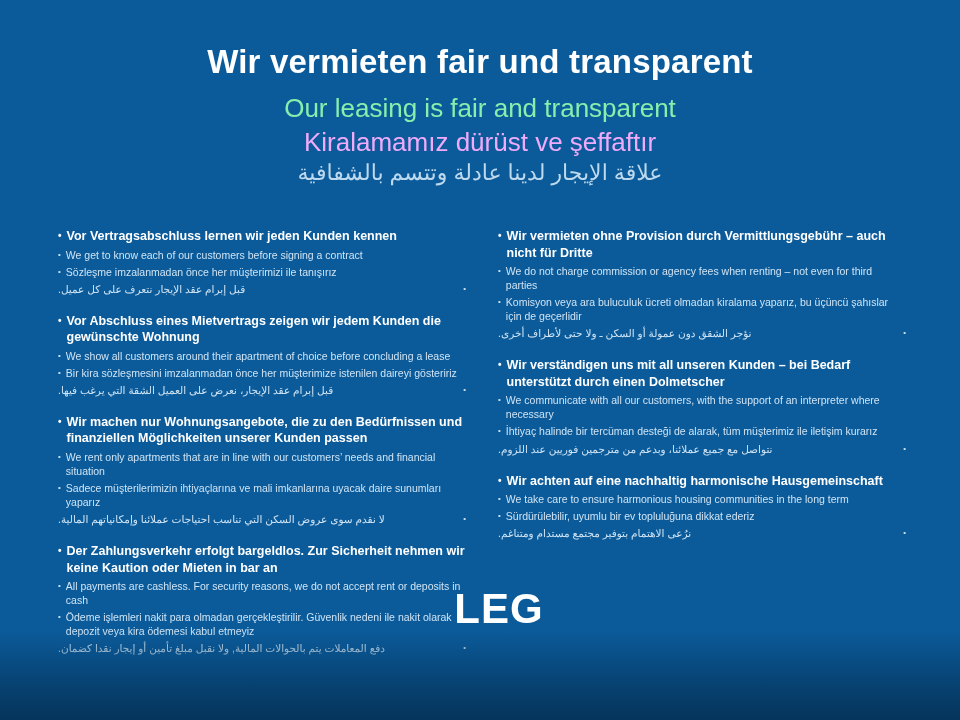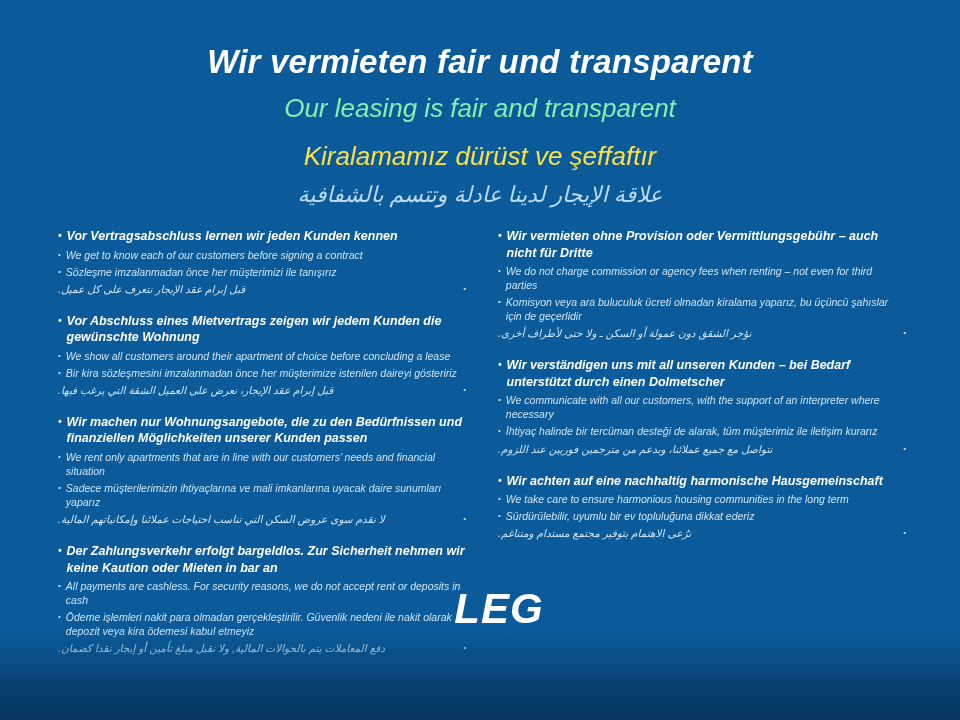--- a/index.html
+++ b/index.html
@@ -14,21 +14,20 @@
     font-family: "Liberation Sans", sans-serif;
     color: #ffffff;
   }
   .slide {
     position: relative;
     width: 960px;
     height: 720px;
     background: radial-gradient(ellipse at 50% 38%, #1471b8 0%, #0e65a8 42%, #0a5391 72%, #084border 100%);
     background-color: #0b5b9b;
     overflow: hidden;
-    font-style: italic;
   }
   .slide::after {
     content: "";
     position: absolute;
     left: 0; right: 0; bottom: 0;
     height: 90px;
     background: linear-gradient(to bottom, rgba(8,70,120,0) 0%, rgba(6,58,100,0.75) 60%, rgba(5,50,88,0.95) 100%);
     pointer-events: none;
   }
 
@@ -48,28 +47,28 @@
     line-height: 1.2;
   }
   .title-en {
     margin-top: 10px;
     font-size: 26px;
     font-weight: normal;
     color: #86efac;
     line-height: 1.25;
   }
   .title-tr {
-    margin-top: 16px;
+    margin-top: 2px;
     font-size: 26px;
     font-weight: normal;
-    color: #fde047;
+    color: #f0abfc;
     line-height: 1.25;
   }
   .title-ar {
-    margin-top: 8px;
+    margin-top: 0;
     font-size: 22px;
     font-weight: normal;
     color: #bdd9ee;
     direction: rtl;
     line-height: 1.3;
   }
 
   
   .columns {
     position: absolute;
@@ -244,21 +243,21 @@
         </div>
       </div>
 
     </div>
 
     <div class="col">
 
       <div class="block">
         <div class="lead">
           <span class="bullet">•</span>
-          <span class="lead-text">Wir vermieten ohne Provision oder Vermittlungsgebühr – auch nicht für Dritte</span>
+          <span class="lead-text">Wir vermieten ohne Provision durch Vermittlungsgebühr – auch nicht für Dritte</span>
         </div>
         <div class="sub">
           <span class="bullet">•</span>
           <span class="sub-text">We do not charge commission or agency fees when renting – not even for third parties</span>
         </div>
         <div class="sub">
           <span class="bullet">•</span>
           <span class="sub-text">Komisyon veya ara buluculuk ücreti olmadan kiralama yaparız, bu üçüncü şahıslar için de geçerlidir</span>
         </div>
         <div class="sub ar">

